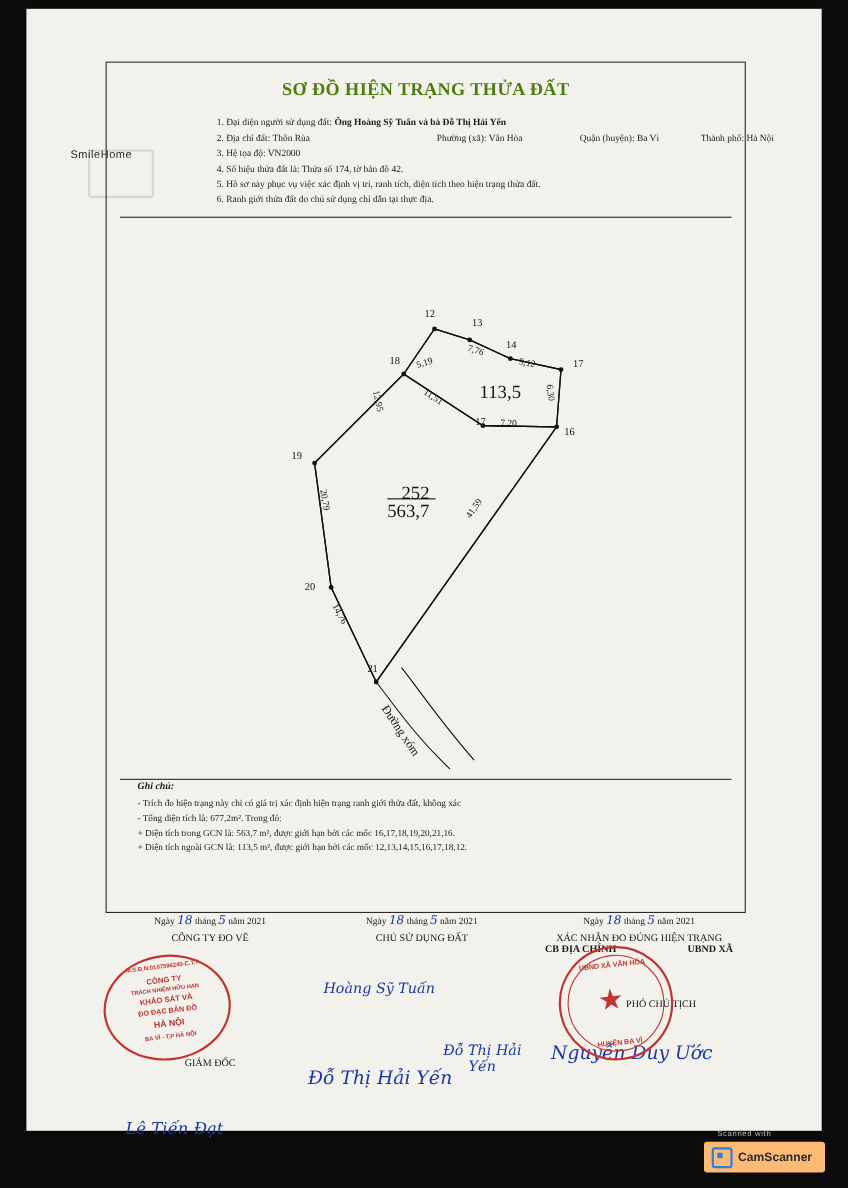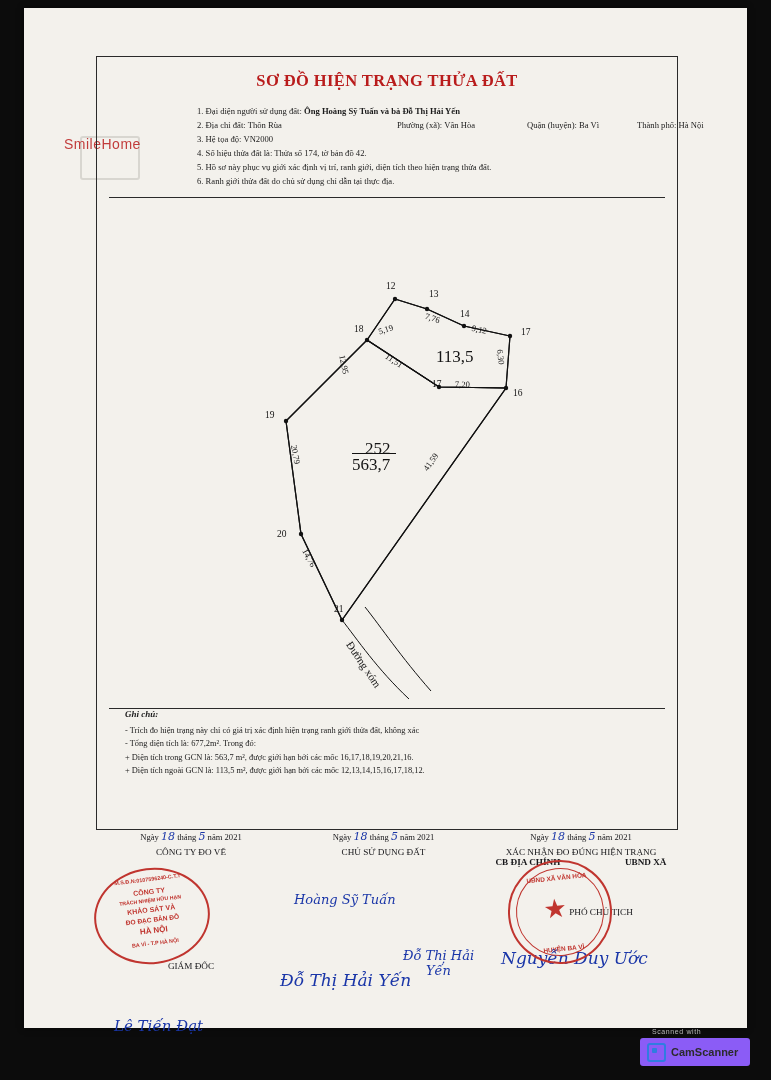--- a/index.html
+++ b/index.html
@@ -23,21 +23,21 @@
     width:580px;height:772px;
     border:1.5px solid #2a2a2a;
   }
   .title{
     position:absolute;
     left:0;top:14px;width:100%;
     text-align:center;
     font-size:16.5px;
     font-weight:bold;
     letter-spacing:.4px;
-    color:#b91c1c;
+    color:#4d7c0f;
   }
   .header-list{
     position:absolute;
     left:100px;top:48px;
     width:470px;
     font-size:8.6px;
     line-height:1.62;
     color:#1b1b1b;
   }
   .header-list .row{white-space:nowrap;}
@@ -116,39 +116,39 @@
   .star{
     position:absolute;
     color:#c0352f;
     font-size:26px;
     line-height:1;
   }
   
   .watermark{
     position:absolute;
     left:40px;top:128px;
-    color:#b91c1c;
+    color:#000000;
     font-family:"Liberation Sans", sans-serif;
-    font-size:14px;
+    font-size:10px;
     letter-spacing:.5px;
     opacity:.85;
   }
   .wm-icon{
     position:absolute;
     left:56px;top:128px;
     width:56px;height:40px;
     border:2px solid #d8d6d0;
     border-radius:3px;
   }
   
   .cams{
     position:absolute;
     left:640px;top:1038px;
     width:110px;height:28px;
-    background:#8b5cf6;
+    background:#fdba74;
     border-radius:3px;
     display:flex;align-items:center;
     gap:5px;
     padding-left:7px;
     box-sizing:border-box;
     font-family:"Liberation Sans", sans-serif;
     font-size:11px;
     color:#2b2b2b;
     font-weight:bold;
   }
@@ -204,21 +204,21 @@
         <span>Hệ tọa độ:</span>
         <span>VN2000</span>
       </div>
       <div class="row">
         <span>4.</span>
         <span>Số hiệu thửa đất là:</span>
         <span>Thửa số 174, tờ bản đồ 42.</span>
       </div>
       <div class="row">
         <span>5.</span>
-        <span>Hồ sơ này phục vụ giới xác định vị trí, ranh giới, diện tích theo hiện trạng thửa đất.</span>
+        <span>Hồ sơ này phục vụ việc xác định vị trí, ranh tích, diện tích theo hiện trạng thửa đất.</span>
       </div>
       <div class="row">
         <span>6.</span>
         <span>Ranh giới thửa đất do chủ sử dụng chỉ dẫn tại thực địa.</span>
       </div>
     </div>
 
     <div class="sep-line"></div>
 
     <div id="draw">

